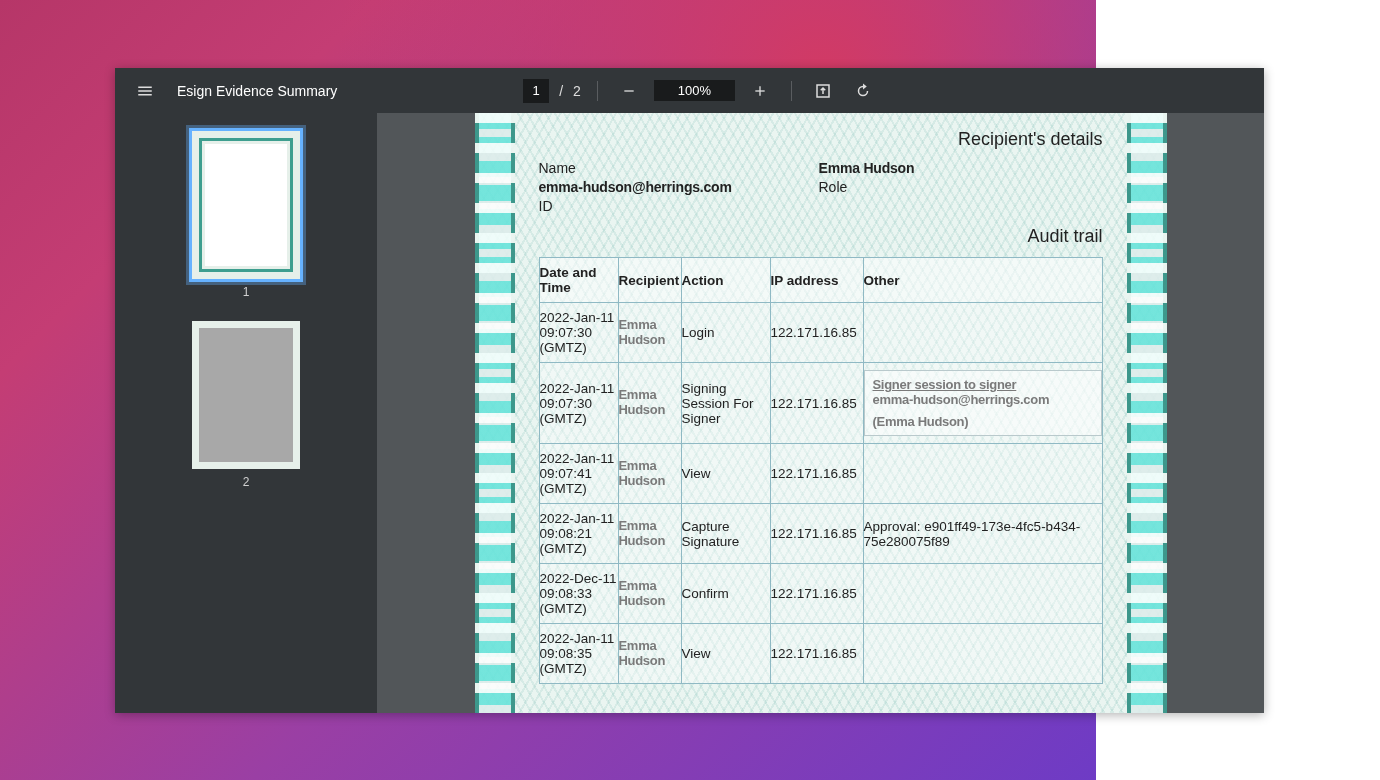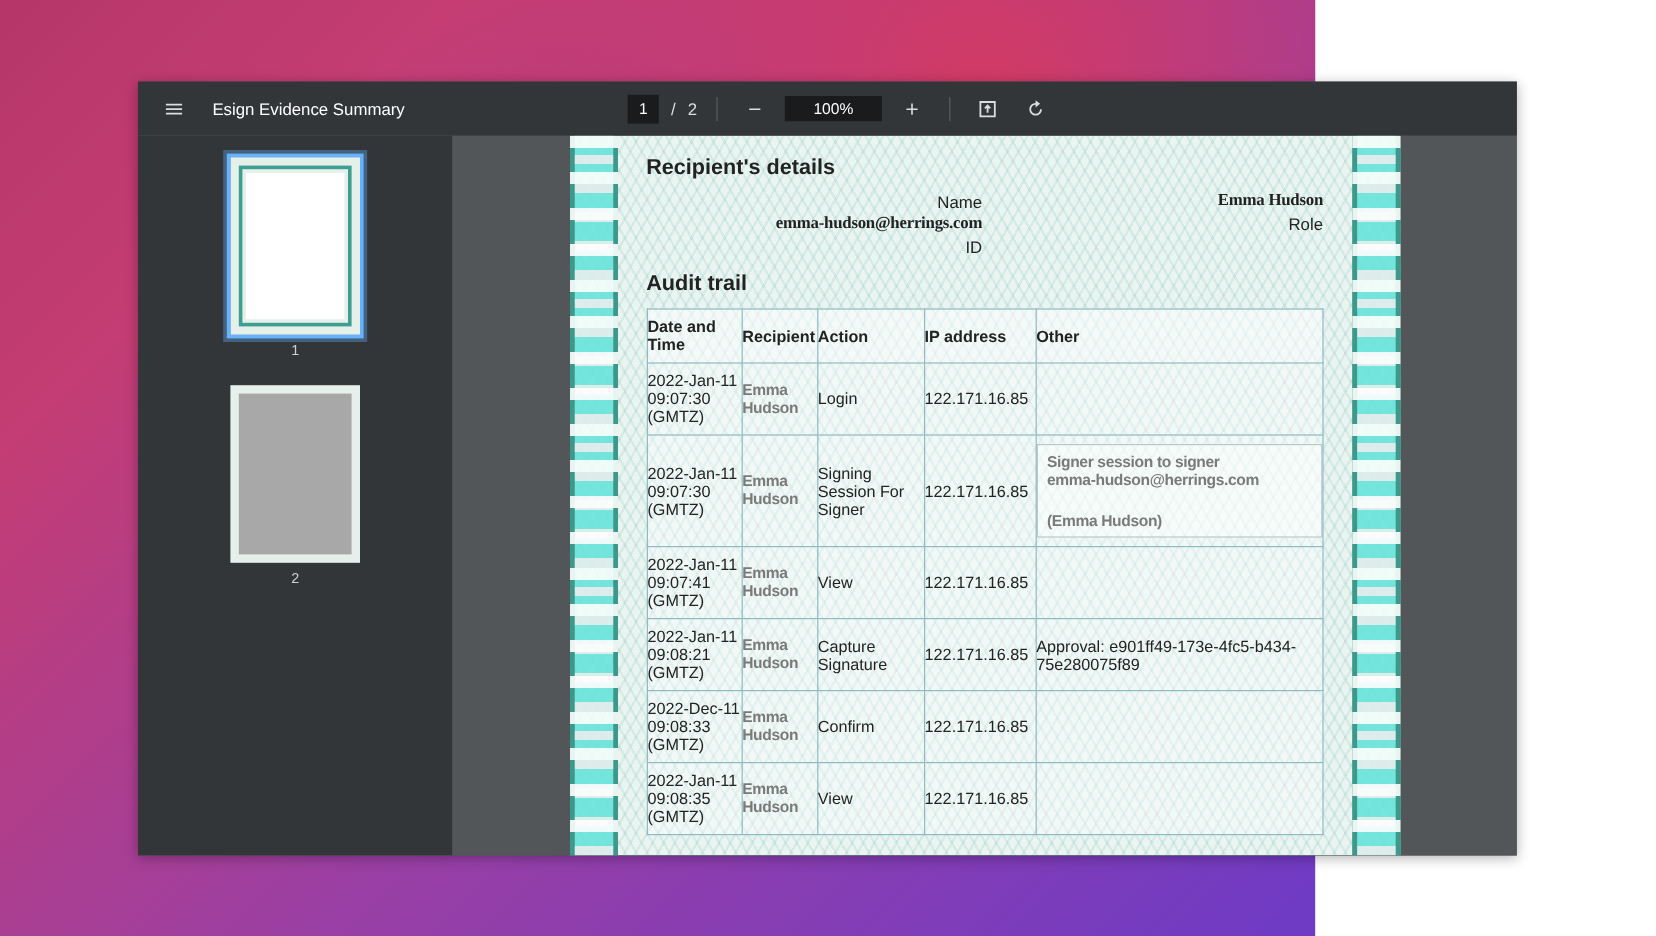--- a/index.html
+++ b/index.html
@@ -138,31 +138,30 @@
     mix-blend-mode: screen;
   }
 
   .doc-content {
     position:absolute;
     left:64px; right:64px; top:0; bottom:0;
     color:#222;
     font-size:14px;
   }
   .sec-heading {
-    font-weight:700; font-size:18px; margin-top:16px; margin-bottom:10px;
+    font-weight:400; font-size:18px; margin-top:16px; margin-bottom:10px;text-align:right;
   }
   .details {
     display:grid;
     grid-template-columns: 280px 1fr;
     row-gap:3px;
     font-size:14px;
-    text-align:right;
   }
   .details .lbl { color:#222; }
-  .details .val { font-weight:700; font-family: Liberation Serif, serif; letter-spacing:-0.2px; }
+  .details .val { font-weight:700; font-family: Liberation Sans, sans-serif; letter-spacing:-0.2px; }
 
   table.audit {
     width:100%;
     border-collapse:collapse;
     margin-top:8px;
     font-size:13.5px;
     background: rgba(255,255,255,0.35);
   }
   table.audit th, table.audit td {
     border:1px solid #8fb9c4;
@@ -177,23 +176,23 @@
   .recipient-cell {
     color:#7a7a7a; font-weight:700; text-align:center;
     font-family: Arial, sans-serif; font-size:13px; line-height:1.15;
     letter-spacing:-0.3px;
   }
   .other-box {
     border:1px solid #b9c9cc;
     padding:6px 8px;
     background: rgba(255,255,255,0.45);
   }
-  .other-box .line1 { color:#7a7a7a; font-weight:700; font-size:13px; letter-spacing:-0.3px;}
+  .other-box .line1 { color:#7a7a7a; font-weight:700; font-size:13px; letter-spacing:-0.3px;text-decoration:underline;}
   .other-box .line2 { color:#7a7a7a; font-weight:700; font-size:13px; letter-spacing:-0.3px;}
-  .other-box .line3 { color:#7a7a7a; font-weight:700; font-size:13px; letter-spacing:-0.3px; margin-top:19px;}
+  .other-box .line3 { color:#7a7a7a; font-weight:700; font-size:13px; letter-spacing:-0.3px; margin-top:7px;}
 
   .col-dt  { width:78px; }
   .col-rec { width:62px; }
   .col-act { width:88px; }
   .col-ip  { width:92px; }
 </style>
 </head>
 <body>
 
 <div class="bg">

